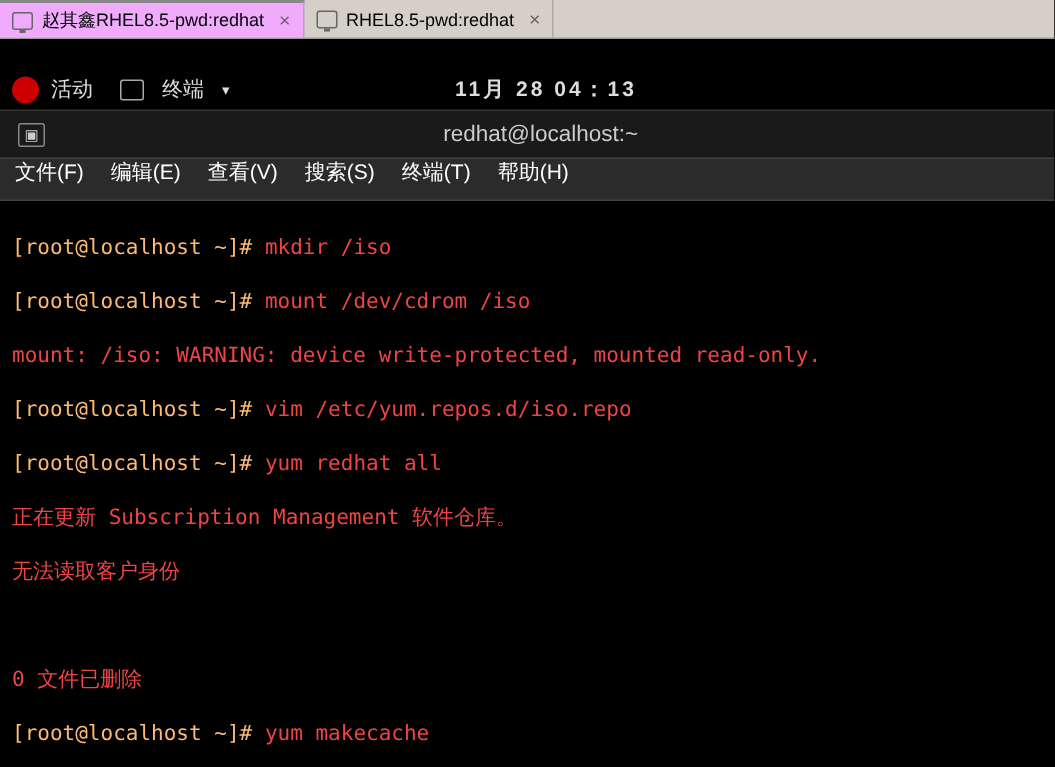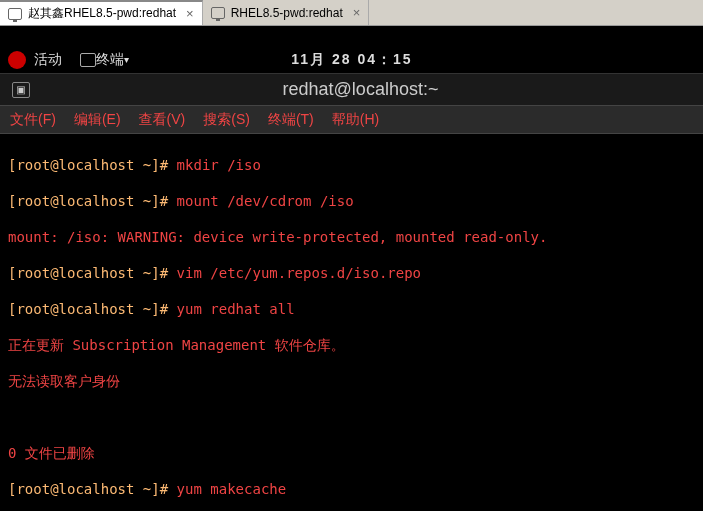--- a/index.html
+++ b/index.html
@@ -1,37 +1,37 @@
 <!DOCTYPE html>
 <html><head>
 <meta charset="utf-8">
 <style>
 * { margin: 0; padding: 0; box-sizing: border-box; }
 body { font-family: sans-serif; width: 703px; height: 511px; overflow: hidden; background: #000; }
 
 .host-tabs { background: #d4d0c8; border-bottom: 1px solid #999; display: flex; height: 26px; align-items: stretch; }
 .host-tab { display: flex; align-items: center; padding: 0 8px; border-right: 1px solid #aaa; font-size: 12px; gap: 6px; cursor: pointer; }
-.host-tab.active { background: #ffffff; border-top: 2px solid #888; }
+.host-tab.active { background: #f0abfc; border-top: 2px solid #888; }
 .host-tab .screen-ico { width: 14px; height: 12px; border: 1px solid #666; border-radius: 2px; position: relative; }
 .host-tab .screen-ico::after { content:''; position:absolute; bottom:-3px; left:4px; width:4px; height:2px; background:#666; }
 .host-tab .x { color:#666; margin-left:4px; font-size:13px; }
 
 .gnome-bar { background: #000; color:#ddd; height: 28px; display:flex; align-items:center; padding:0 8px; font-size:14px; border-bottom:1px solid #333;margin-top:20px; }
 .rh-logo { width:18px; height:18px; border-radius:50%; background:#c00; margin-right:8px; }
 .activities { margin-right:18px; }
-.term-ind { display:flex; align-items:center; gap:0; }
+.term-ind { display:flex; align-items:center; gap:12px; }
 .term-ind .box { width:16px; height:14px; border:1px solid #aaa; border-radius:2px; }
 .term-ind .caret { font-size:10px; }
 .clock { flex:1; text-align:center; letter-spacing:2px; font-weight:bold; }
 
 .winbar { background:#1a1a1a; color:#ccc; height:32px; display:flex; align-items:center; padding:0 12px; border-bottom:1px solid #444; }
 .winbar .icon { width:18px; height:16px; border:1px solid #888; border-radius:2px; display:flex; align-items:center; justify-content:center; font-size:10px; }
-.winbar .title { flex:1; text-align:center; font-size:18px; }
+.winbar .title { flex:1; text-align:center; font-size:15px; }
 
-.menubar { background:#2b2b2b; color:#ef4444; height:28px; display:flex; align-items:center; padding:0 10px; gap:18px; font-size:14px; border-bottom:1px solid #444; }
+.menubar { background:#2b2b2b; color:#ffffff; height:28px; display:flex; align-items:flex-start; padding:0 10px; gap:18px; font-size:14px; border-bottom:1px solid #444; }
 .menubar span { cursor:pointer; }
 
 .terminal { background:#000; color:#fff; font-family:"DejaVu Sans Mono","Courier New",monospace; font-size:14px; line-height:18px; padding:4px 8px; white-space:pre; }
 .prompt-user { color:#fdba74; }
 .prompt-sep, .cmd, .out { color:#ef4444; }
 </style>
 </head>
 <body>
 
 <div class="host-tabs">
@@ -48,21 +48,21 @@
 </div>
 
 <div class="gnome-bar">
   <div class="rh-logo"></div>
   <div class="activities">活动</div>
   <div class="term-ind">
     <span class="box"></span>
     <span>终端</span>
     <span class="caret">▾</span>
   </div>
-  <div class="clock">11月 28 04：15</div>
+  <div class="clock">11月 28 04：13</div>
   <div style="width:120px"></div>
 </div>
 
 <div class="winbar">
   <div class="icon">▣</div>
   <div class="title">redhat@localhost:~</div>
 </div>
 
 <div class="menubar">
   <span>文件(F)</span>

